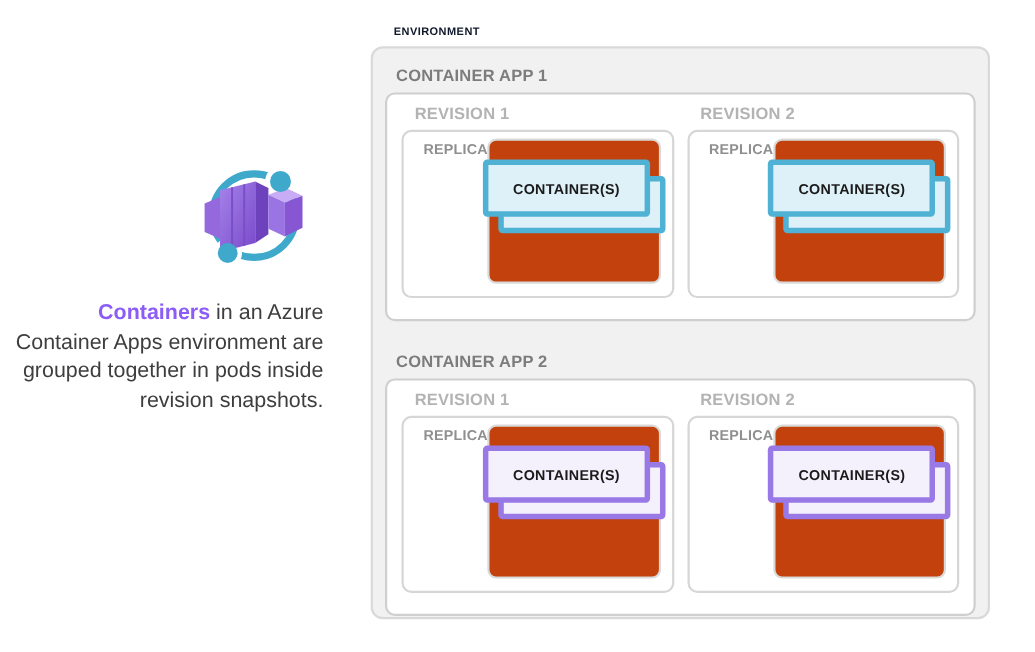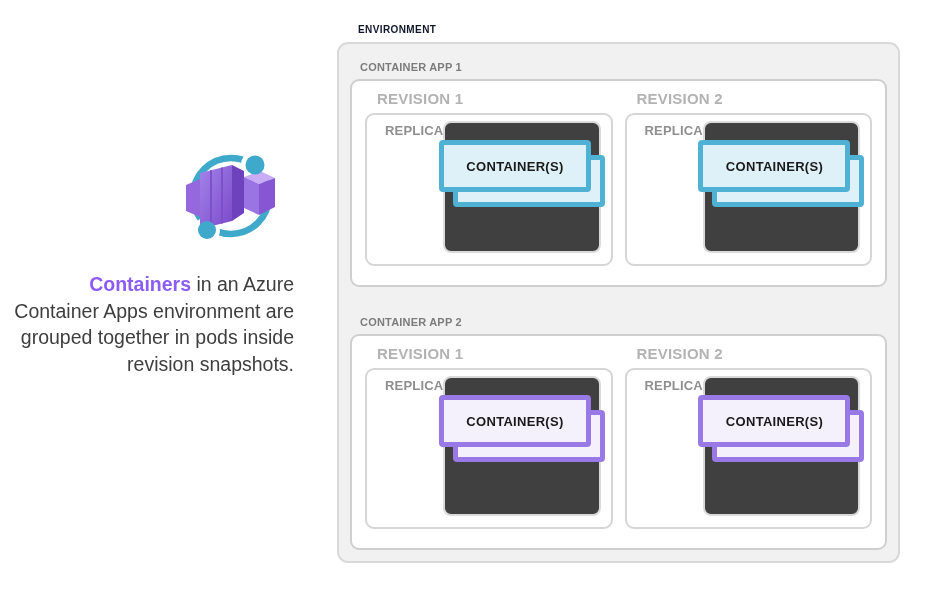--- a/index.html
+++ b/index.html
@@ -50,21 +50,21 @@
     top: 42px;
     width: 563px;
     height: 521px;
     box-sizing: border-box;
     background: var(--env-bg, #f1f1f1);
     border: 2px solid var(--env-border, #d9d9d9);
     border-radius: 11px;
     padding: 14px 11px 12px 11px;
   }
   .app-label {
-    font-size: 11px;
+    font-size: 15px;
     font-weight: bold;
     letter-spacing: 0.2px;
     color: #7c7c7c;
     margin: 3px 0 6px 10px;
   }
   .app-label.second { margin-top: 29px; }
   .app-box {
     box-sizing: border-box;
     background: #ffffff;
     border: 2px solid #cfcfcf;
@@ -102,21 +102,21 @@
   .replica-label {
     font-size: 13px;
     font-weight: bold;
     letter-spacing: 0.2px;
     color: #8f8f8f;
     margin: 2px 0 5px 8px;
   }
   .replica-box {
     flex: 1;
     box-sizing: border-box;
-    background: #404040;
+    background: #c2410c;
     border: 2px solid #dadada;
     border-radius: 8px;
     position: relative;
   }
 
   .stack {
     position: absolute;
     left: 50%;
     top: 17px;
     width: 166px;

